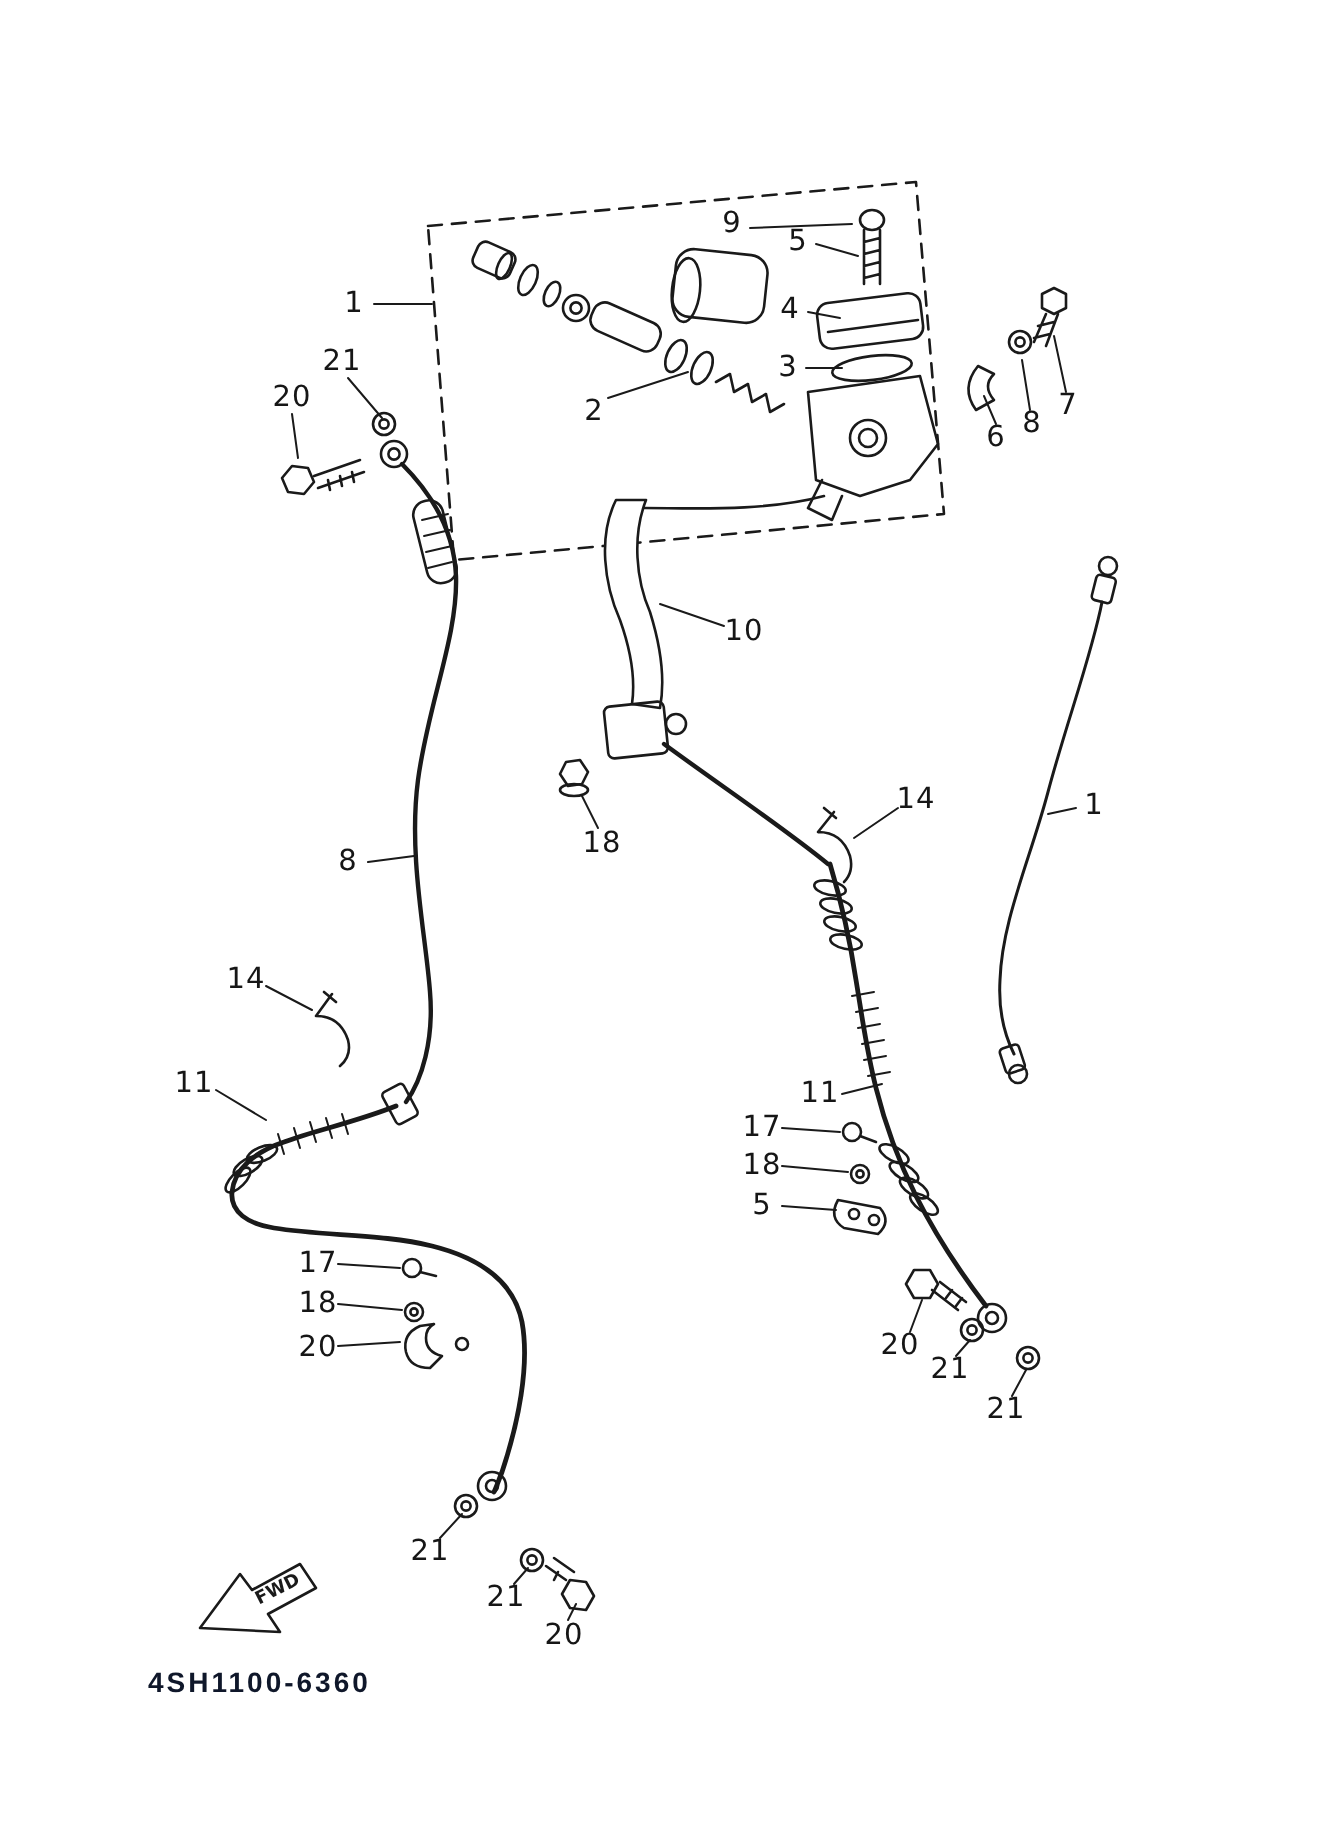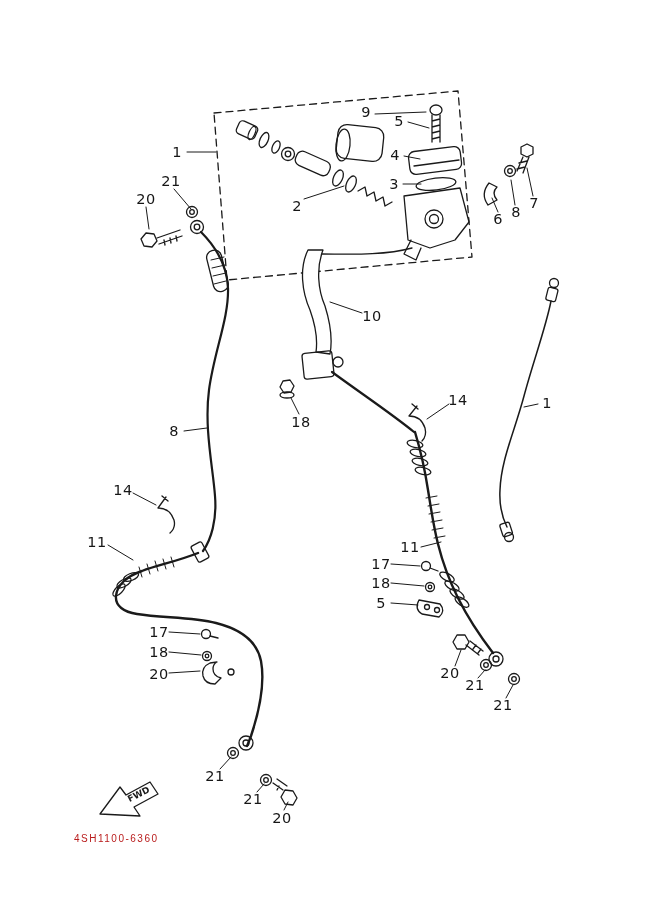--- a/index.html
+++ b/index.html
@@ -11,21 +11,21 @@
   }
   .stage svg { position:absolute; left:0; top:0; }
   .callout {
     position:absolute; transform:translate(-50%,-50%);
     font-size:14.5px; line-height:1; letter-spacing:.5px; color:#161616;
     user-select:none; white-space:nowrap;
   }
   .part-code {
     position:absolute; left:74px; top:833px;
     font-family:"Liberation Sans", sans-serif;
-    font-size:10px; font-weight:normal; letter-spacing:1.5px; color:#b91c1c;
+    font-size:14px; font-weight:bold; letter-spacing:1.5px; color:#0f172a;
   }
 </style>
 </head>
 <body>
 
 <div class="stage">
 
   <svg width="661" height="913" viewBox="0 0 661 913" xmlns="http://www.w3.org/2000/svg">
     <g stroke="#1a1a1a" fill="none" stroke-width="1.3" stroke-linecap="round" stroke-linejoin="round">
 

